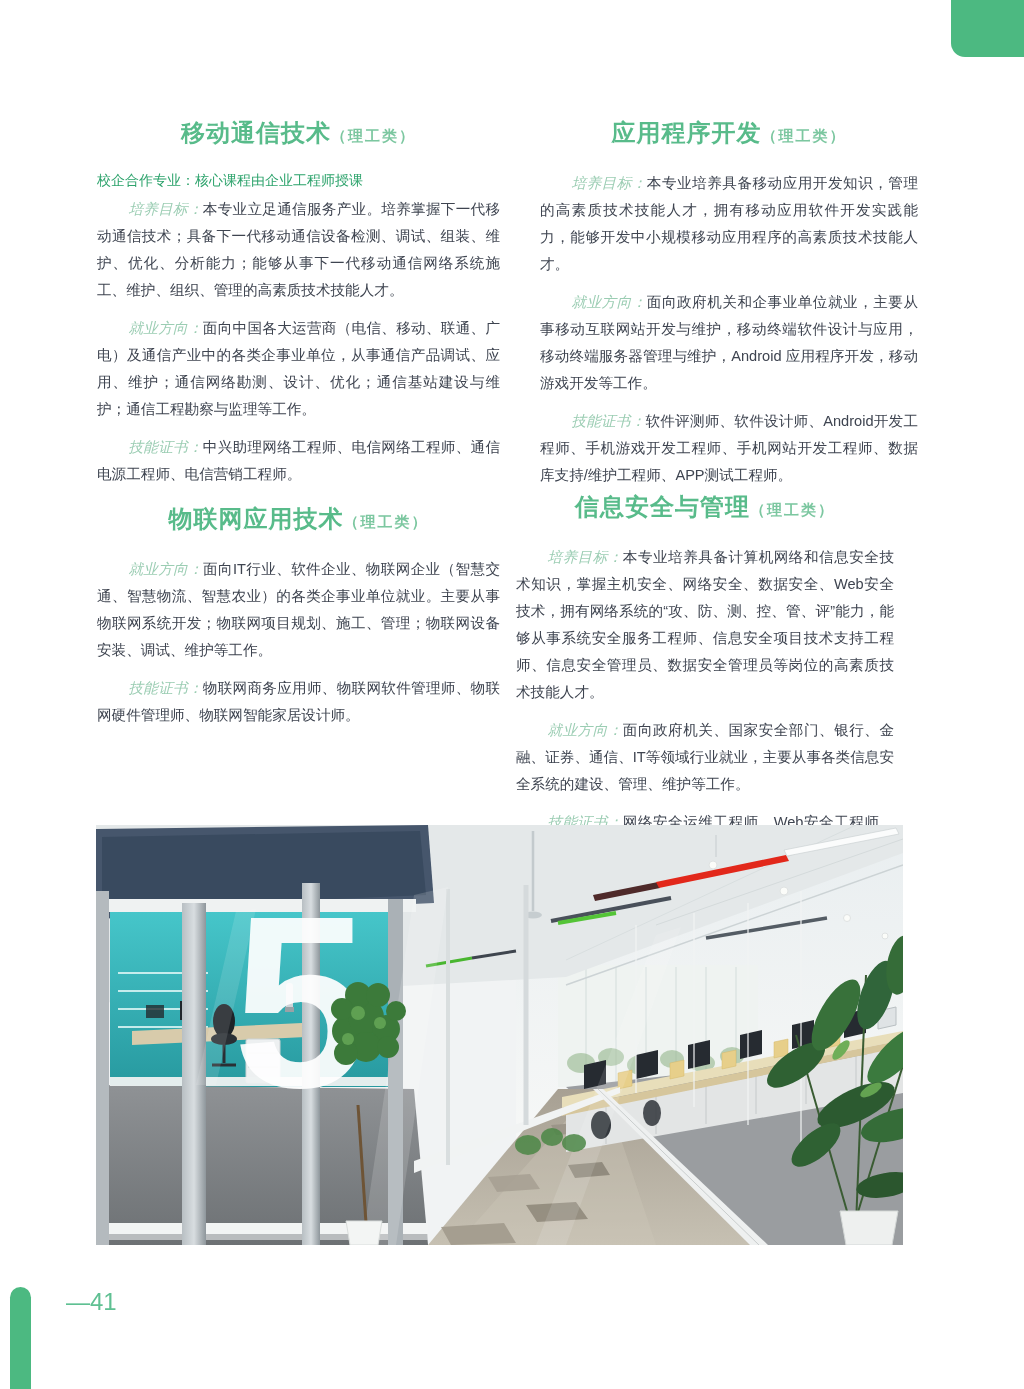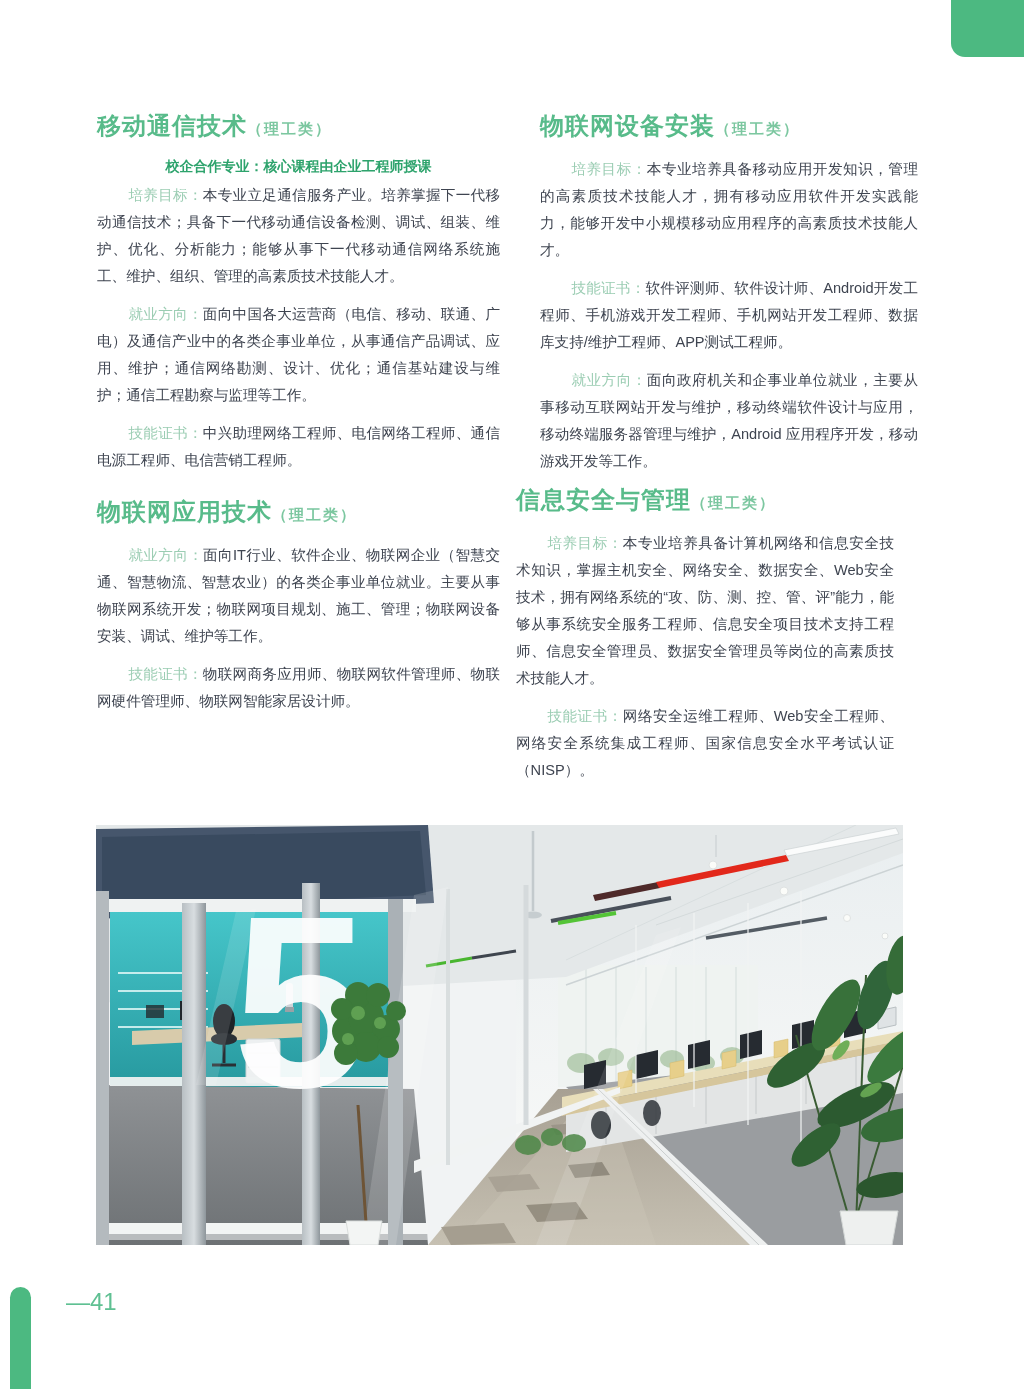--- a/index.html
+++ b/index.html
@@ -18,27 +18,27 @@
     background:#4cb981; border-radius:14px;
   }
   .deco-edge {
     position:absolute; left:10px; top:1287px;
     width:21px; height:115px;
     background:#4cb981; border-radius:11px;
   }
 
   
   .sec { position:absolute; }
-  .sec-title { margin:0 0 13px 0; font-size:24px; line-height:28px;
-    color:#58bb8a; font-weight:bold; letter-spacing:1px; }
+  .sec-title { margin:0 0 13px 0; font-size:24px; line-height:42px;
+    color:#58bb8a; font-weight:bold; letter-spacing:1px;text-align:center; }
   .sec-title .cat { font-size:15px; color:#7cc7a0; font-weight:bold; letter-spacing:2px; }
-  .sec-subtitle { font-size:14px; font-weight:bold; color:#2da36c; margin:0 0 6px 0; line-height:20px;text-align:center; }
+  .sec-subtitle { font-size:14px; font-weight:normal; color:#2da36c; margin:0 0 6px 0; line-height:20px; }
   .para { margin:0 0 11px 0; font-size:14.6px; line-height:27px;
     color:#3e4450; text-align:justify; text-indent:2.15em; }
-  .para .label { color:#9bcdb3; }
+  .para .label { color:#9bcdb3;font-style:italic; }
 
   
   .photo { position:absolute; left:96px; top:825px; width:807px; height:420px; overflow:hidden; }
   .photo svg { display:block; width:100%; height:100%; }
 
   
   .pagenum { position:absolute; left:66px; top:1284px; font-size:24px; line-height:36px; color:#5fc092; }
 </style>
 </head>
 <body>
@@ -50,35 +50,36 @@
 
   <section class="sec" style="left:97px;top:112px;width:403px">
     <h2 class="sec-title"><span>移动通信技术</span><span class="cat">（理工类）</span></h2>
     <div class="sec-subtitle">校企合作专业：核心课程由企业工程师授课</div>
     <p class="para"><span class="label">培养目标：</span><span>本专业立足通信服务产业。培养掌握下一代移动通信技术；具备下一代移动通信设备检测、调试、组装、维护、优化、分析能力；能够从事下一代移动通信网络系统施工、维护、组织、管理的高素质技术技能人才。</span></p>
     <p class="para"><span class="label">就业方向：</span><span>面向中国各大运营商（电信、移动、联通、广电）及通信产业中的各类企事业单位，从事通信产品调试、应用、维护；通信网络勘测、设计、优化；通信基站建设与维护；通信工程勘察与监理等工作。</span></p>
     <p class="para"><span class="label">技能证书：</span><span>中兴助理网络工程师、电信网络工程师、通信电源工程师、电信营销工程师。</span></p>
   </section>
 
   <section class="sec" style="left:540px;top:112px;width:378px">
-    <h2 class="sec-title"><span>物联网设备安装</span><span class="cat">（理工类）</span></h2>
+    <h2 class="sec-title"><span>应用程序开发</span><span class="cat">（理工类）</span></h2>
     <p class="para"><span class="label">培养目标：</span><span>本专业培养具备移动应用开发知识，管理的高素质技术技能人才，拥有移动应用软件开发实践能力，能够开发中小规模移动应用程序的高素质技术技能人才。</span></p>
+    <p class="para"><span class="label">就业方向：</span><span>面向政府机关和企事业单位就业，主要从事移动互联网站开发与维护，移动终端软件设计与应用，移动终端服务器管理与维护，Android 应用程序开发，移动游戏开发等工作。</span></p>
     <p class="para"><span class="label">技能证书：</span><span>软件评测师、软件设计师、Android开发工程师、手机游戏开发工程师、手机网站开发工程师、数据库支持/维护工程师、APP测试工程师。</span></p>
-    <p class="para"><span class="label">就业方向：</span><span>面向政府机关和企事业单位就业，主要从事移动互联网站开发与维护，移动终端软件设计与应用，移动终端服务器管理与维护，Android 应用程序开发，移动游戏开发等工作。</span></p>
   </section>
 
   <section class="sec" style="left:97px;top:498px;width:403px">
     <h2 class="sec-title"><span>物联网应用技术</span><span class="cat">（理工类）</span></h2>
     <p class="para"><span class="label">就业方向：</span><span>面向IT行业、软件企业、物联网企业（智慧交通、智慧物流、智慧农业）的各类企事业单位就业。主要从事物联网系统开发；物联网项目规划、施工、管理；物联网设备安装、调试、维护等工作。</span></p>
     <p class="para"><span class="label">技能证书：</span><span>物联网商务应用师、物联网软件管理师、物联网硬件管理师、物联网智能家居设计师。</span></p>
   </section>
 
   <section class="sec" style="left:516px;top:486px;width:378px">
     <h2 class="sec-title"><span>信息安全与管理</span><span class="cat">（理工类）</span></h2>
     <p class="para"><span class="label">培养目标：</span><span>本专业培养具备计算机网络和信息安全技术知识，掌握主机安全、网络安全、数据安全、Web安全技术，拥有网络系统的“攻、防、测、控、管、评”能力，能够从事系统安全服务工程师、信息安全项目技术支持工程师、信息安全管理员、数据安全管理员等岗位的高素质技术技能人才。</span></p>
+    <p class="para"><span class="label">就业方向：</span><span>面向政府机关、国家安全部门、银行、金融、证券、通信、IT等领域行业就业，主要从事各类信息安全系统的建设、管理、维护等工作。</span></p>
     <p class="para"><span class="label">技能证书：</span><span>网络安全运维工程师、Web安全工程师、网络安全系统集成工程师、国家信息安全水平考试认证（NISP）。</span></p>
   </section>
 
   <div class="photo">
     <svg viewBox="0 0 807 420" preserveAspectRatio="none">
       <defs>
         <linearGradient id="gTeal" x1="0" y1="0" x2="0" y2="1">
           <stop offset="0" stop-color="#46c6ca"></stop>
             <stop offset="1" stop-color="#27999f"></stop>
         </linearGradient>

